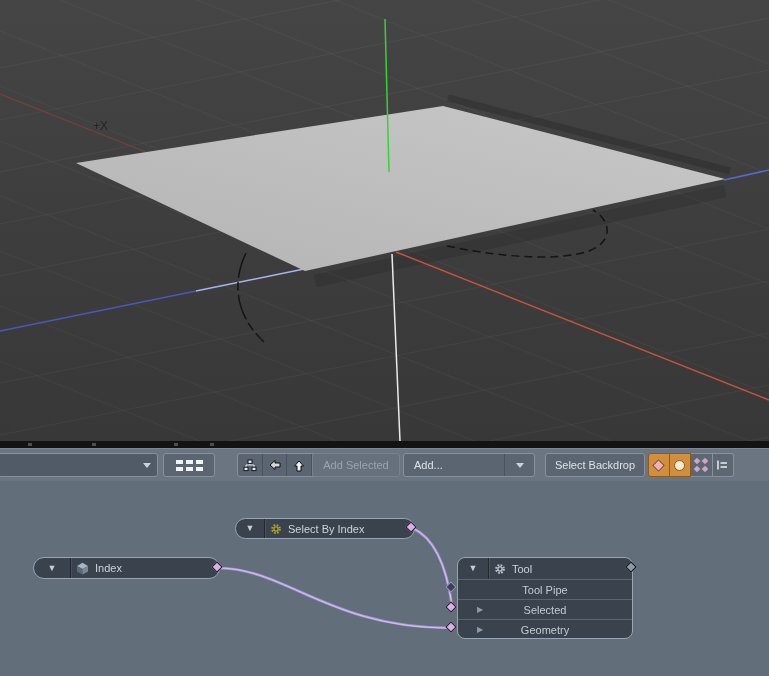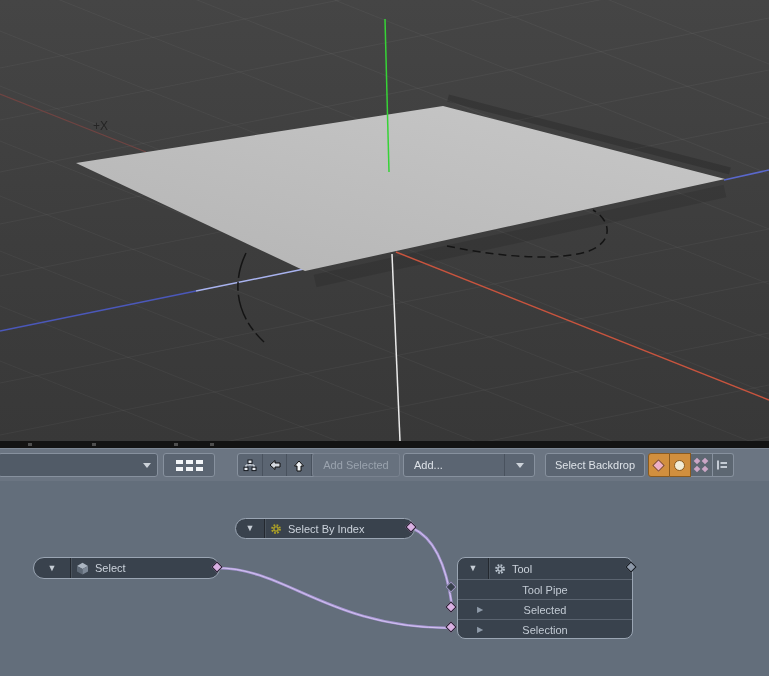--- a/index.html
+++ b/index.html
@@ -231,21 +231,21 @@
     <div class="node pill" style="left:33px;top:76px;width:187px;height:22px;">
       <span class="colcell" style="width:36px;">
         <span class="tri-down">▼</span>
       </span>
       <span class="vsep"></span>
       <svg width="13" height="13" viewBox="0 0 13 13" style="margin-left:5px;">
         <polygon points="6.5,0.8 12,3.9 6.5,7 1,3.9" fill="#aab4c0"></polygon>
         <polygon points="1,3.9 6.5,7 6.5,12.6 1,9.5" fill="#5d6875"></polygon>
         <polygon points="12,3.9 6.5,7 6.5,12.6 12,9.5" fill="#7c8795"></polygon>
       </svg>
-      <span class="nlabel">Select</span>
+      <span class="nlabel">Index</span>
     </div>
 
     <div class="node" style="left:457px;top:76px;width:176px;height:82px;border-radius:8px;">
       <div style="display:flex;align-items:center;height:21px;">
         <span class="colcell" style="width:30px;">
           <span class="tri-down">▼</span>
         </span>
         <span class="vsep"></span>
         <svg width="12" height="12" viewBox="0 0 12 12" style="margin-left:5px;">
           <circle cx="6" cy="6" r="3.8" fill="none" stroke="#b9c3ce" stroke-width="2.2" stroke-dasharray="1.7 1.3"></circle>
@@ -255,21 +255,21 @@
       </div>
       <div class="nrow">
         <span>Tool Pipe</span>
       </div>
       <div class="nrow">
         <span class="tri-right">▶</span>
         <span>Selected</span>
       </div>
       <div class="nrow" style="border-radius:0 0 8px 8px;">
         <span class="tri-right">▶</span>
-        <span>Selection</span>
+        <span>Geometry</span>
       </div>
     </div>
 
     <span class="port" style="left:407px;top:42px;"></span>
     <span class="port" style="left:213px;top:82px;"></span>
     <span class="port hollow-light" style="left:627px;top:82px;"></span>
     <span class="port hollow-dark" style="left:447px;top:102px;"></span>
     <span class="port" style="left:447px;top:122px;"></span>
     <span class="port" style="left:447px;top:142px;"></span>
   </div>

